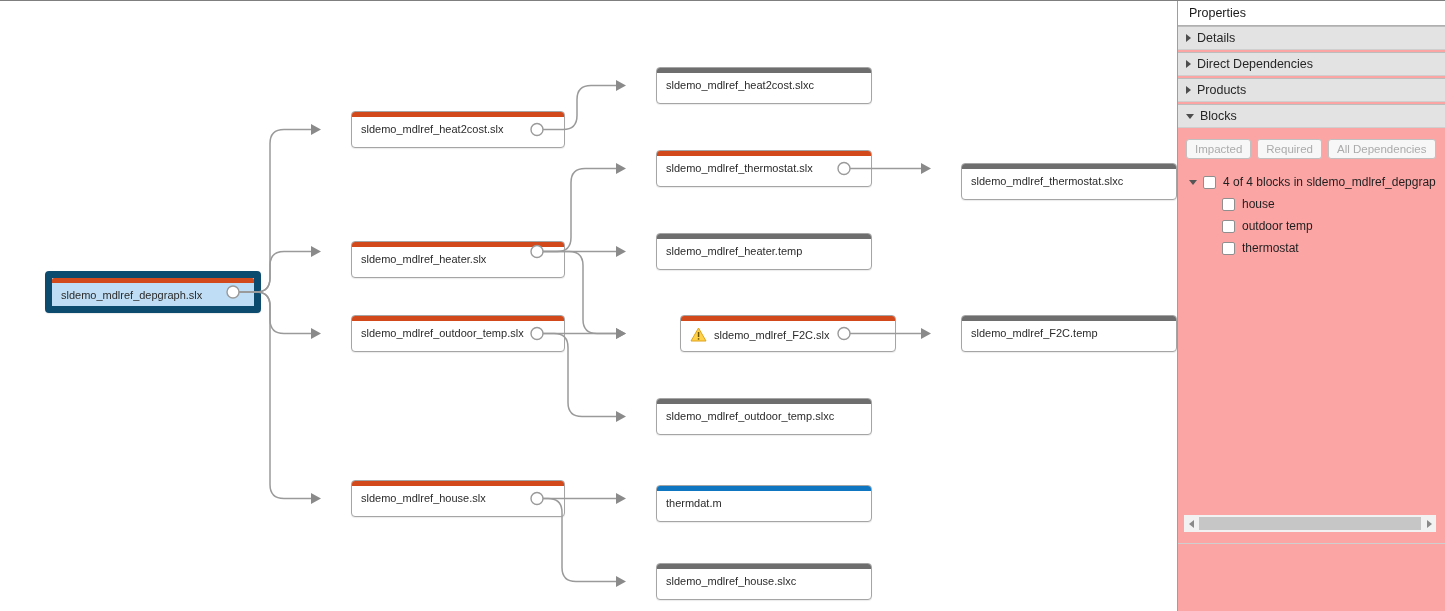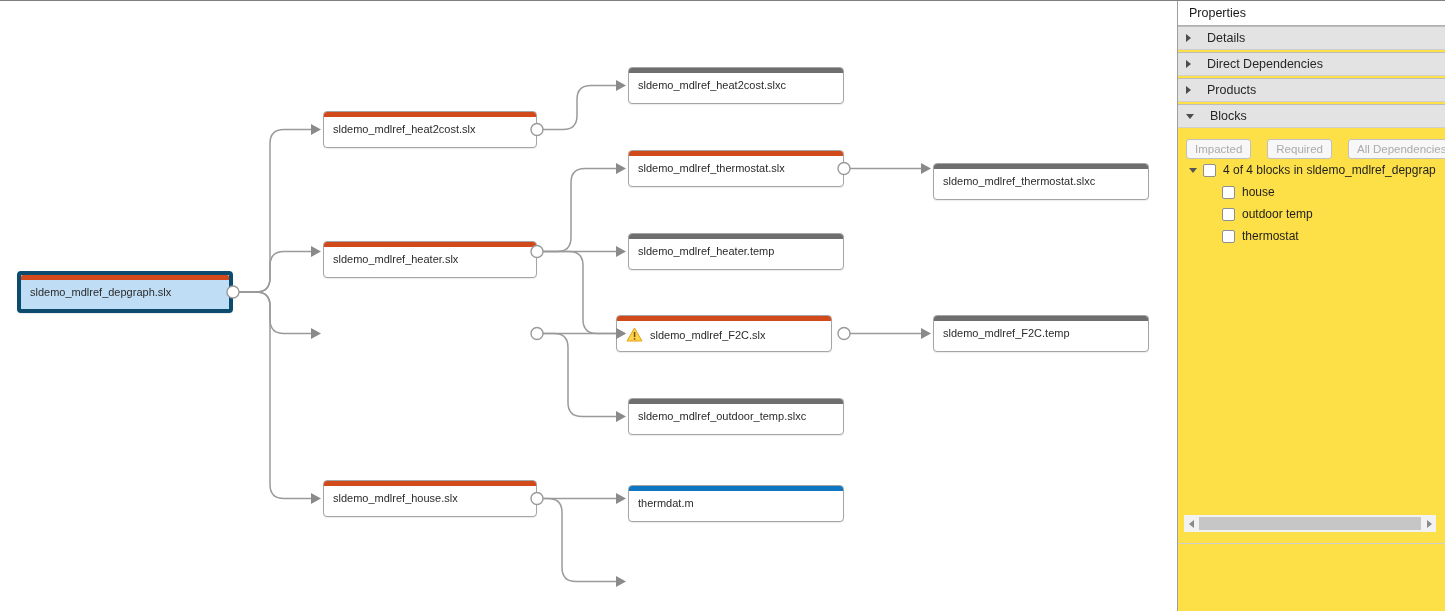--- a/index.html
+++ b/index.html
@@ -9,60 +9,61 @@
     background:#ffffff;border-top:1px solid #7f7f7f;box-sizing:border-box;
     display:flex;
   }
   
   #graph-area{position:relative;width:1177px;height:610px;background:#ffffff;flex:0 0 auto;}
   #edge-layer{position:absolute;left:0;top:0;z-index:3;pointer-events:none;}
   .node{
     position:absolute;z-index:2;box-sizing:border-box;
     background:#ffffff;border:1px solid #a5a5a5;border-radius:4px;
     box-shadow:0 1px 1px rgba(0,0,0,0.08);
+    margin-left:28px;
   }
   .node.selected{
-    background:#bfdef5;border:4px solid #0c4a6e;
+    background:#bfdef5;border:7px solid #0c4a6e;
   }
   .node .bar{
     height:5px;border-radius:3px 3px 0 0;
   }
   .node.selected .bar{border-radius:2px 2px 0 0;}
   .node .lbl-row{
     display:flex;align-items:center;gap:7px;
     padding:6px 8px 0 9px;
     font-size:11px;color:#2b2b2b;white-space:nowrap;overflow:hidden;
   }
   .warn-icon{flex:0 0 auto;display:inline-block;width:17px;height:15px;}
   
   #panel-divider{width:1px;background:#9e9e9e;flex:0 0 auto;}
   #props-panel{
-    width:267px;height:610px;flex:0 0 auto;background:#fde047;
+    width:267px;height:610px;flex:0 0 auto;background:#fca5a5;
     overflow:hidden;position:relative;
   }
   .panel-title{
     height:24px;line-height:24px;background:#ffffff;border-bottom:1px solid #b0b0b0;
     padding-left:11px;font-size:12.5px;color:#1a1a1a;
   }
   .section-header{
     height:22px;line-height:22px;background:#e3e3e3;
     border-top:1px solid #bdbdbd;border-bottom:1px solid #cfcfcf;
-    margin-bottom:2px;padding-left:8px;display:flex;align-items:center;gap:16px;
+    margin-bottom:2px;padding-left:8px;display:flex;align-items:center;gap:6px;
     font-size:12.5px;color:#262626;cursor:default;
   }
   .tri-right{width:0;height:0;border-top:4px solid transparent;border-bottom:4px solid transparent;border-left:5px solid #4d4d4d;}
   .tri-down{width:0;height:0;border-left:4px solid transparent;border-right:4px solid transparent;border-top:5px solid #4d4d4d;}
   .blocks-body{padding:9px 0 0 8px;}
-  .btn-row{display:flex;gap:16px;}
+  .btn-row{display:flex;gap:6px;}
   .flat-btn{
     border:1px solid #c0c0c0;border-radius:3px;background:#f7f7f7;
     color:#ababab;font-size:11.5px;padding:3px 8px;white-space:nowrap;
     font-family:"Liberation Sans","DejaVu Sans",sans-serif;
   }
-  .tree{font-size:12px;color:#1f1f1f;}
+  .tree{margin-top:12px;font-size:12px;color:#1f1f1f;}
   .tree-row{display:flex;align-items:center;height:22px;white-space:nowrap;overflow:hidden;}
   .tree-root-row{gap:0;}
   .disc{width:0;height:0;border-left:4px solid transparent;border-right:4px solid transparent;border-top:5px solid #555;margin:0 6px 0 3px;flex:0 0 auto;}
   .cbx{
     width:13px;height:13px;box-sizing:border-box;border:1px solid #8f8f8f;border-radius:2px;
     background:#ffffff;margin-right:7px;flex:0 0 auto;
   }
   .tree-child{padding-left:36px;}
   .hscroll{
     position:absolute;left:6px;top:514px;width:252px;height:17px;background:#f2f2f2;
@@ -89,20 +90,26 @@
       <div class="lbl-row">
         <span>sldemo_mdlref_heat2cost.slx</span>
       </div>
     </div>
     <div class="node" style="left: 323px; top: 240px; width: 214px; height: 37px;">
       <div class="bar" style="background: rgb(210, 73, 27);"></div>
       <div class="lbl-row">
         <span>sldemo_mdlref_heater.slx</span>
       </div>
     </div>
+    <div class="node" style="left: 323px; top: 314px; width: 214px; height: 37px;">
+      <div class="bar" style="background: rgb(210, 73, 27);"></div>
+      <div class="lbl-row">
+        <span>sldemo_mdlref_outdoor_temp.slx</span>
+      </div>
+    </div>
     <div class="node" style="left: 323px; top: 479px; width: 214px; height: 37px;">
       <div class="bar" style="background: rgb(210, 73, 27);"></div>
       <div class="lbl-row">
         <span>sldemo_mdlref_house.slx</span>
       </div>
     </div>
     <div class="node" style="left: 628px; top: 66px; width: 216px; height: 37px;">
       <div class="bar" style="background: rgb(110, 110, 110);"></div>
       <div class="lbl-row">
         <span>sldemo_mdlref_heat2cost.slxc</span>
@@ -113,41 +120,47 @@
       <div class="lbl-row">
         <span>sldemo_mdlref_thermostat.slx</span>
       </div>
     </div>
     <div class="node" style="left: 628px; top: 232px; width: 216px; height: 37px;">
       <div class="bar" style="background: rgb(110, 110, 110);"></div>
       <div class="lbl-row">
         <span>sldemo_mdlref_heater.temp</span>
       </div>
     </div>
-    <div class="node" style="left: 616px; top: 314px; width: 216px; height: 37px;">
+    <div class="node" style="left: 652px; top: 314px; width: 216px; height: 37px;">
       <div class="bar" style="background: rgb(210, 73, 27);"></div>
       <div class="lbl-row">
         <svg viewBox="0 0 17 15" class="warn-icon">
           <path d="M8.5 1 L16 14 L1 14 Z" fill="#ffd24a" stroke="#e0a31c" stroke-width="1"></path>
                    <rect x="7.8" y="5" width="1.5" height="5" fill="#6b5200"></rect>
                    <rect x="7.8" y="11.2" width="1.5" height="1.5" fill="#6b5200"></rect>
         </svg>
         <span>sldemo_mdlref_F2C.slx</span>
       </div>
     </div>
     <div class="node" style="left: 628px; top: 397px; width: 216px; height: 37px;">
       <div class="bar" style="background: rgb(110, 110, 110);"></div>
       <div class="lbl-row">
         <span>sldemo_mdlref_outdoor_temp.slxc</span>
       </div>
     </div>
     <div class="node" style="left: 628px; top: 484px; width: 216px; height: 37px;">
       <div class="bar" style="background: rgb(15, 118, 194);"></div>
       <div class="lbl-row">
         <span>thermdat.m</span>
+      </div>
+    </div>
+    <div class="node" style="left: 628px; top: 562px; width: 216px; height: 37px;">
+      <div class="bar" style="background: rgb(110, 110, 110);"></div>
+      <div class="lbl-row">
+        <span>sldemo_mdlref_house.slxc</span>
       </div>
     </div>
     <div class="node" style="left: 933px; top: 162px; width: 216px; height: 37px;">
       <div class="bar" style="background: rgb(110, 110, 110);"></div>
       <div class="lbl-row">
         <span>sldemo_mdlref_thermostat.slxc</span>
       </div>
     </div>
     <div class="node" style="left: 933px; top: 314px; width: 216px; height: 37px;">
       <div class="bar" style="background: rgb(110, 110, 110);"></div>

